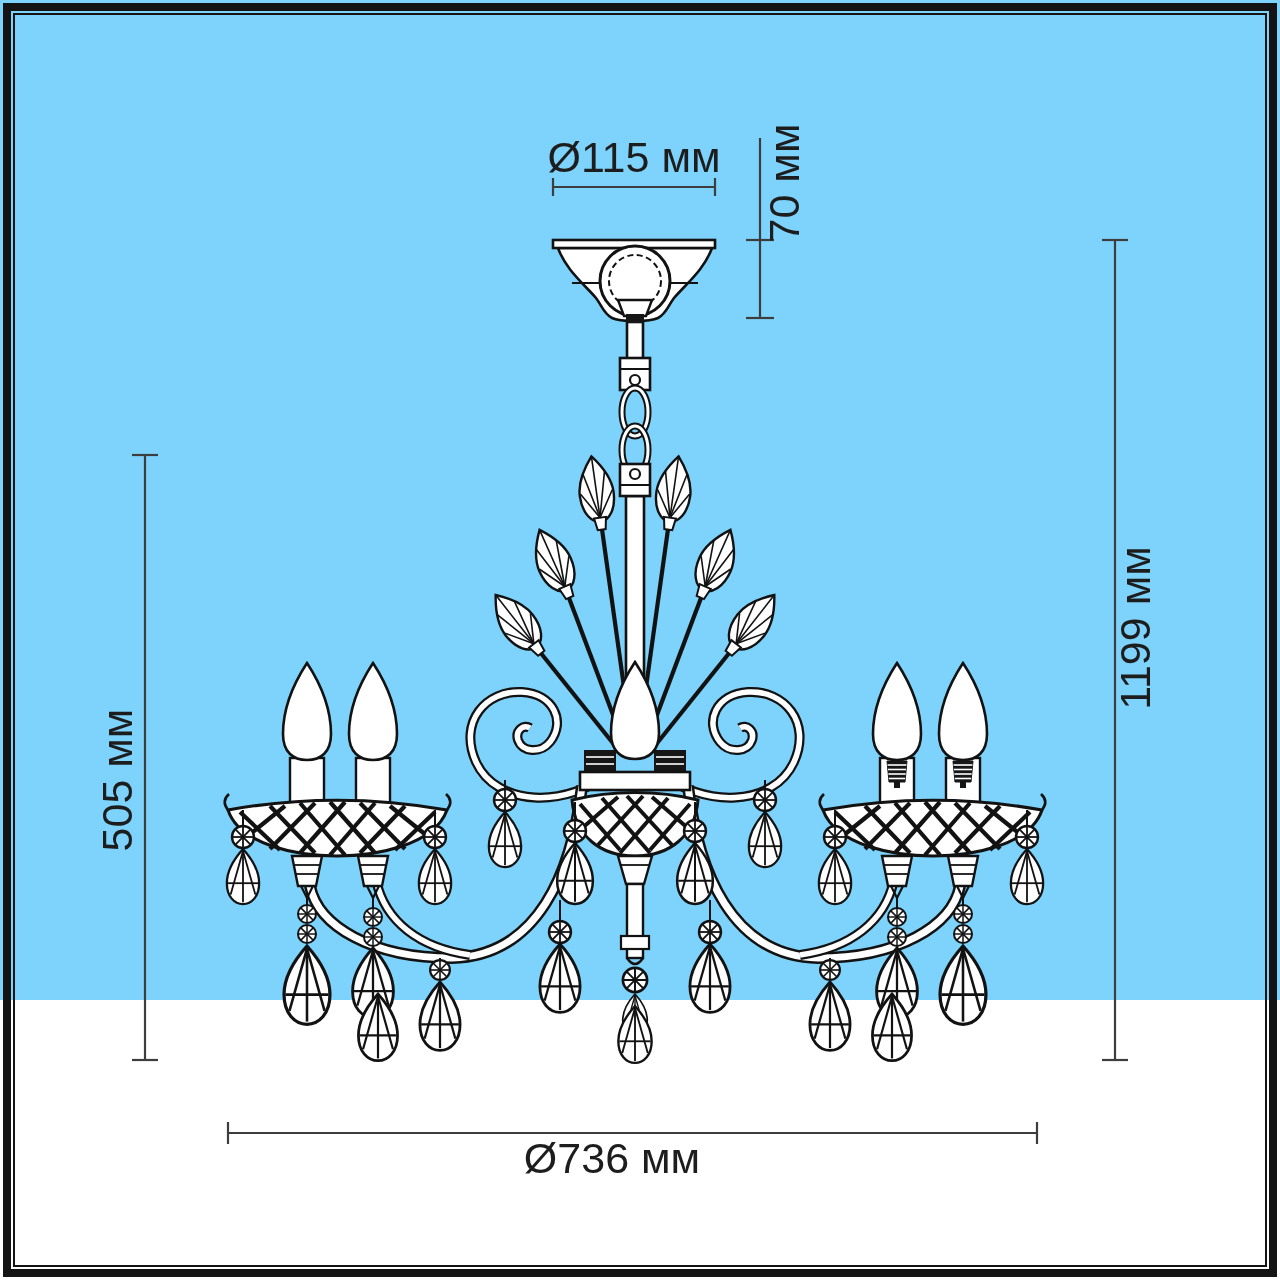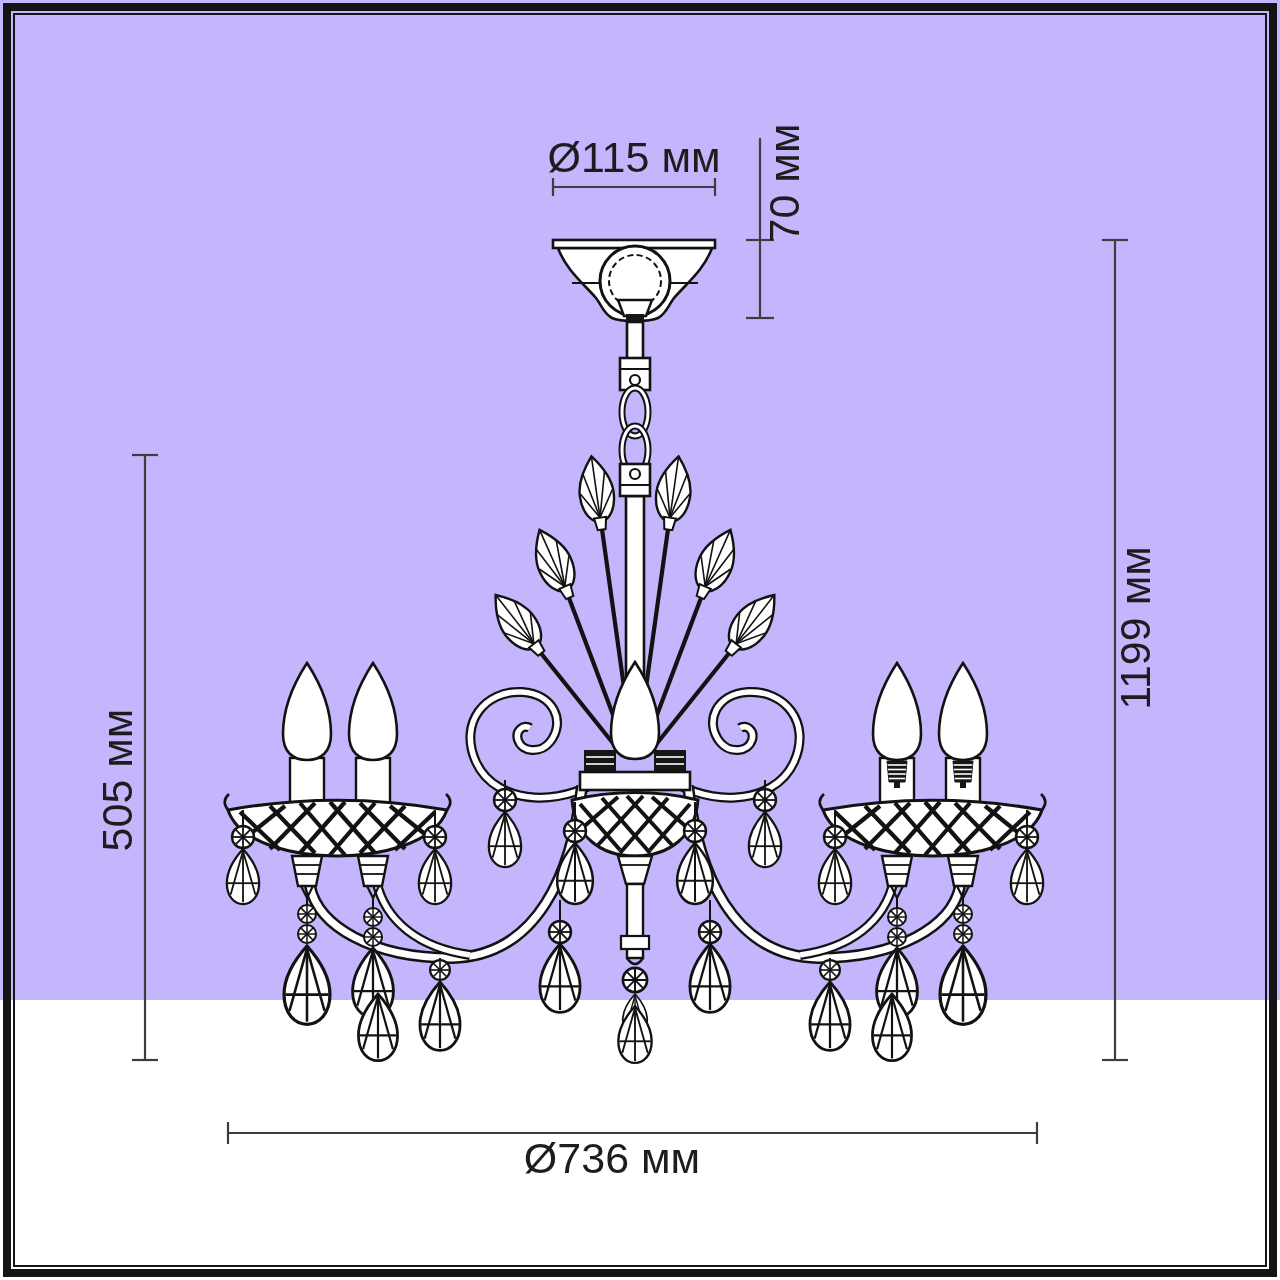--- a/index.html
+++ b/index.html
@@ -1,16 +1,16 @@
 <!DOCTYPE html>
 <html><head>
 <meta charset="utf-8">
 <style>
   html,body{margin:0;padding:0;background:#ffffff;width:1280px;height:1280px;overflow:hidden;}
-  .page{position:relative;width:1280px;height:1000px;background:#c4b5fd;
+  .page{position:relative;width:1280px;height:1000px;background:#7dd3fc;
         font-family:"Liberation Sans", sans-serif;}
   svg{position:absolute;left:0;top:0;}
   text{font-family:"Liberation Sans", sans-serif;font-size:43px;fill:#1d1d1d;}
 </style>
 </head>
 <body>
 
 <div class="page">
 <svg width="1280" height="1280" viewBox="0 0 1280 1280">
 

